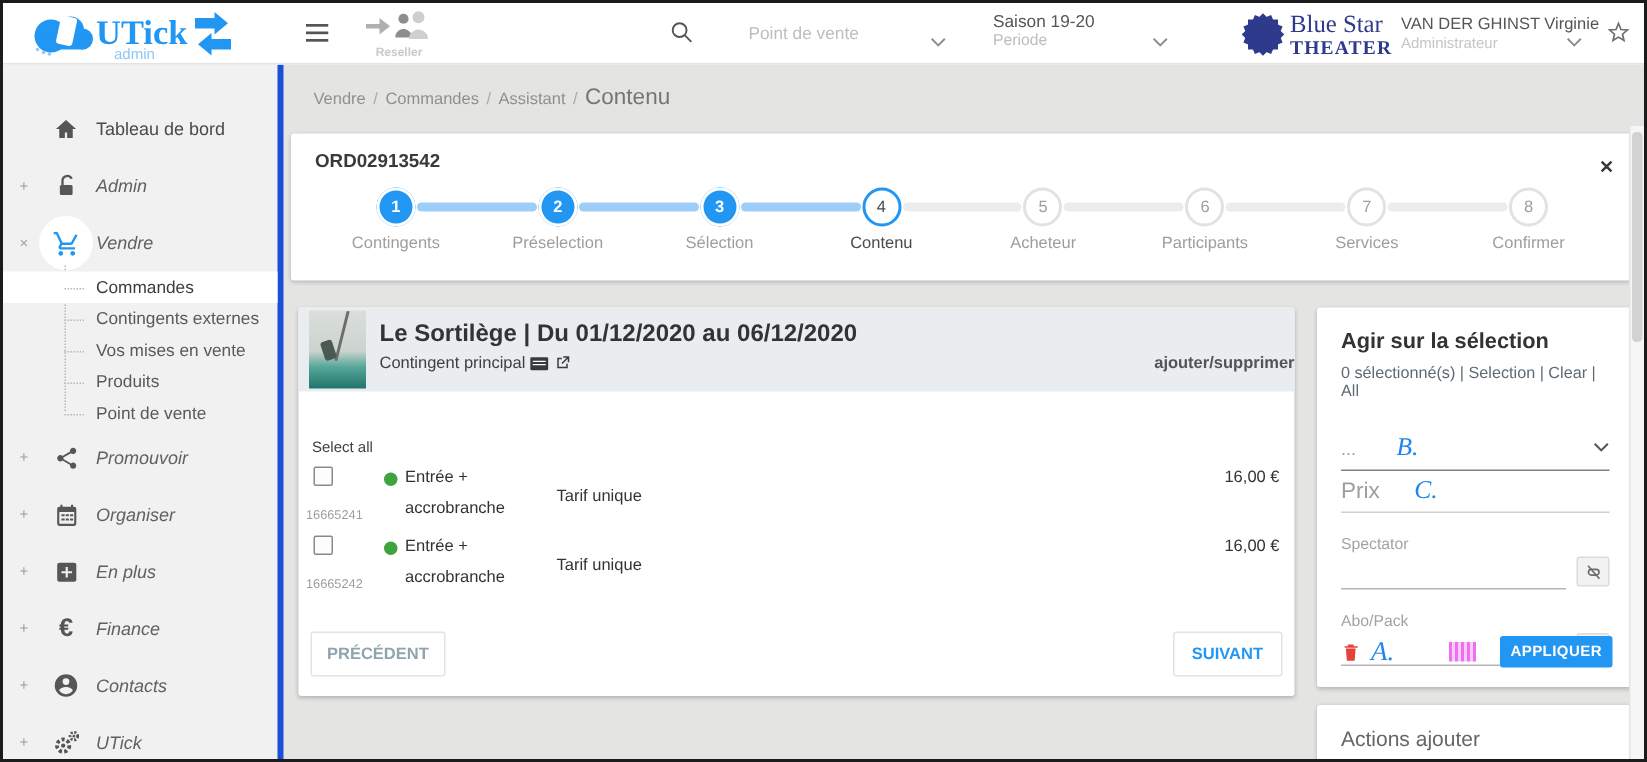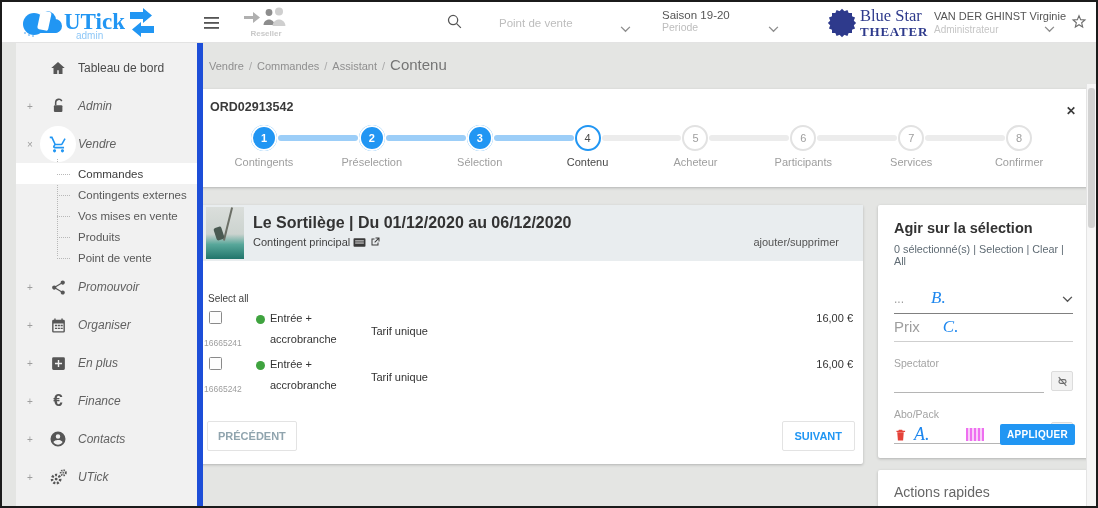--- a/index.html
+++ b/index.html
@@ -24,21 +24,21 @@
   .theater-text { margin-left:2px; line-height:1; }
   .theater-l1 { font-family:"Liberation Serif", serif; font-size:16.5px; color:#2e3a8c; }
   .theater-l2 { font-family:"Liberation Serif", serif; font-size:13px; font-weight:bold; letter-spacing:.8px; color:#2e3a8c; }
   .user-block { position:absolute; left:932px; top:8px; line-height:1.25; cursor:pointer; }
   .user-name { font-size:11px; color:#555; }
   .user-role { font-size:10px; color:#c5c5c5; }
   .user-chev { position:absolute; left:1042px; top:17px; }
   .fav-star { position:absolute; left:1068px; top:11px; cursor:pointer; }
 
   
-  .sidebar { position:absolute; left:14px; top:41px; bottom:0; width:187px; background:#f1f1f1; border-right:6px solid #1d4ed8; padding-top:6px; z-index:4; }
+  .sidebar { position:absolute; left:0; top:41px; bottom:0; width:187px; background:#f1f1f1; border-right:4px solid #1d4ed8; padding-top:24px; z-index:4; }
   .side-item { position:relative; height:38px; display:flex; align-items:center; cursor:pointer; }
   .expander { position:absolute; left:8px; width:12px; text-align:center; font-size:10px; color:#9e9e9e; }
   .s-icon { position:absolute; left:27px; width:30px; display:flex; justify-content:center; align-items:center; }
   .icon-bubble { position:absolute; left:24px; width:36px; height:36px; background:#fff; border-radius:50%; display:flex; justify-content:center; align-items:center; }
   .s-label { position:absolute; left:62px; font-size:12px; color:#616161; font-style:italic; white-space:nowrap; }
   .s-label.plain { font-style:normal; color:#4a4a4a; }
   .submenu { position:relative; }
   .submenu::before { content:""; position:absolute; left:41px; top:-4px; bottom:12px; border-left:1px dotted #b8b8b8; }
   .sub-item { position:relative; height:21px; display:flex; align-items:center; padding-left:62px; font-size:11.5px; color:#595959; cursor:pointer; }
   .sub-item::before { content:""; position:absolute; left:41px; width:13px; top:50%; border-top:1px dotted #b8b8b8; }
@@ -73,21 +73,21 @@
   .group-bar { height:24px; background:#2196f3; display:flex; align-items:center; padding:0 10px; color:#fff; border-radius:2px 2px 0 0; }
   .group-title { font-size:11.5px; margin-left:8px; }
   .group-total { margin-left:auto; font-size:11.5px; }
   .event-row { position:relative; height:56px; background:#e9edef; }
   .thumb { position:absolute; left:7px; top:2px; width:38px; height:52px;
            background:linear-gradient(180deg,#dadedb 0%,#ccd3cf 52%,#58a79a 72%,#20756b 100%); }
   .thumb::before { content:""; position:absolute; left:21px; top:0; width:2px; height:34px; background:#6b6f66; transform:rotate(14deg); }
   .thumb::after { content:""; position:absolute; left:9px; top:20px; width:8px; height:13px; background:#4a5a52; border-radius:2px; transform:rotate(-18deg); }
   .event-title { position:absolute; left:54px; top:9px; font-size:16px; font-weight:bold; color:#333; }
   .event-sub { position:absolute; left:54px; top:31px; font-size:11px; color:#3f3f3f; display:flex; align-items:center; gap:3px; }
-  .event-action { position:absolute; right:24px; top:31px; font-size:11px; color:#545454; cursor:pointer; }
+  .event-action { position:absolute; right:0; top:31px; font-size:11px; color:#545454; cursor:pointer;font-weight:bold; }
   .select-all { position:absolute; left:9px; top:88px; font-size:10px; color:#3f3f3f; cursor:pointer; }
   .t-row { position:absolute; left:0; right:0; height:46px; }
   .t-row.r0 { top:100px; } .t-row.r1 { top:146px; }
   .cbx { position:absolute; left:10px; top:6px; width:13px; height:13px; border:1.5px solid #8a8a8a; border-radius:1.5px; background:#fdfdfd; cursor:pointer; }
   .t-id { position:absolute; left:5px; bottom:3px; font-size:8.5px; color:#9e9e9e; }
   .t-dot { position:absolute; left:57px; top:10px; width:9px; height:9px; border-radius:50%; background:#3fa33f; }
   .t-name { position:absolute; left:71px; top:3px; width:96px; font-size:11px; color:#333; line-height:21px; }
   .t-tariff { position:absolute; left:172px; top:7px; font-size:11px; color:#333;margin-top:13px; }
   .t-price { position:absolute; right:10px; top:7px; font-size:11px; color:#333; }
   .btn-prev { position:absolute; left:8px; bottom:13px; padding:8px 10px; background:#fff; border:1px solid #e3e3e3; border-radius:2px; font-size:11px; font-weight:bold; color:#90a4ae; cursor:pointer; }
@@ -461,21 +461,21 @@
               <path d="M6 9h12l-1.2 15H7.2L6 9zm3-5h6l1 2.2h4.5v2H4.5v-2H8l1-2.2z" fill="#e5433a"></path>
             </svg>
         </span>
         <span class="ann">A.</span>
         <span class="barcode"></span>
         <button class="btn-apply">APPLIQUER</button>
       </div>
     </div>
 
     <div class="card quick-card">
-      <div class="qa-title">Actions rapides</div>
+      <div class="qa-title">Actions ajouter</div>
 
     </div>
 
     <div class="vscroll">
       <span class="vthumb"></span>
     </div>
   </div>
 </div>
 
 </body></html>

